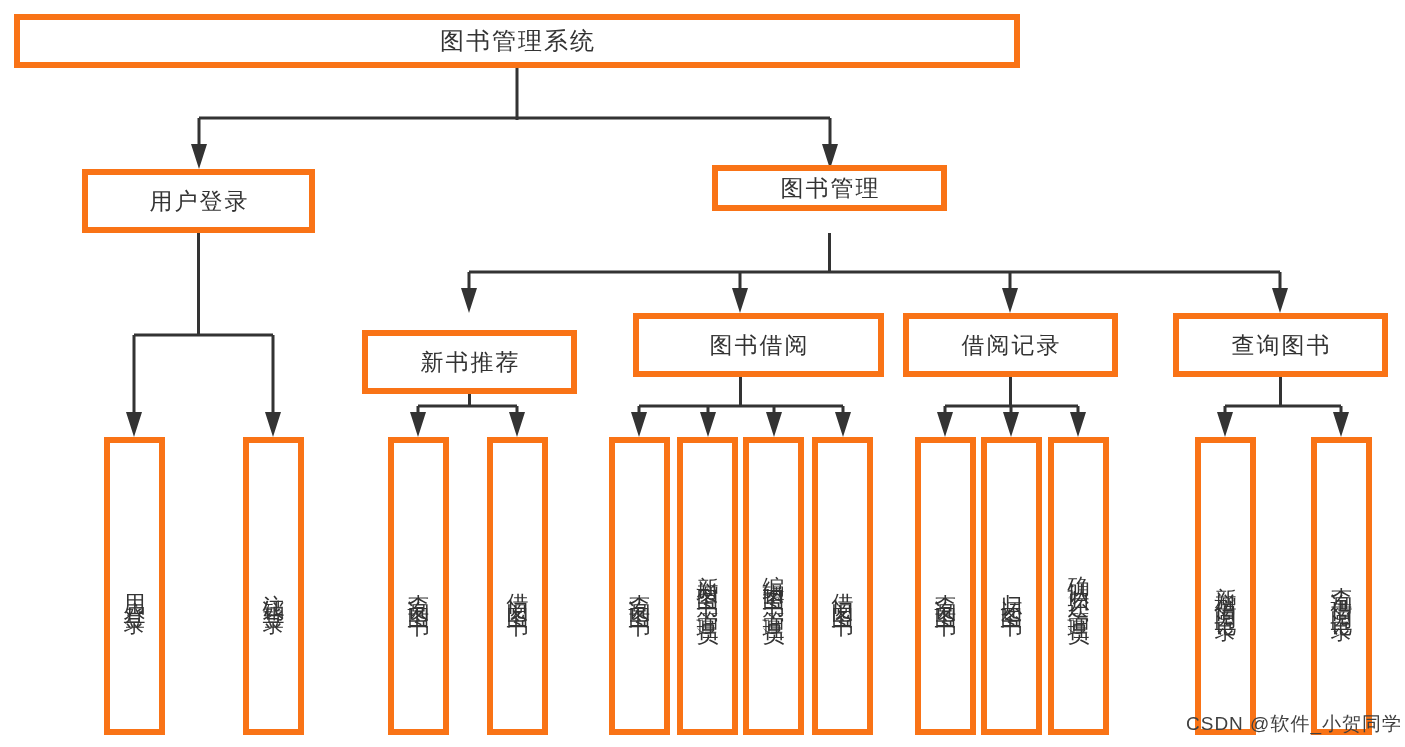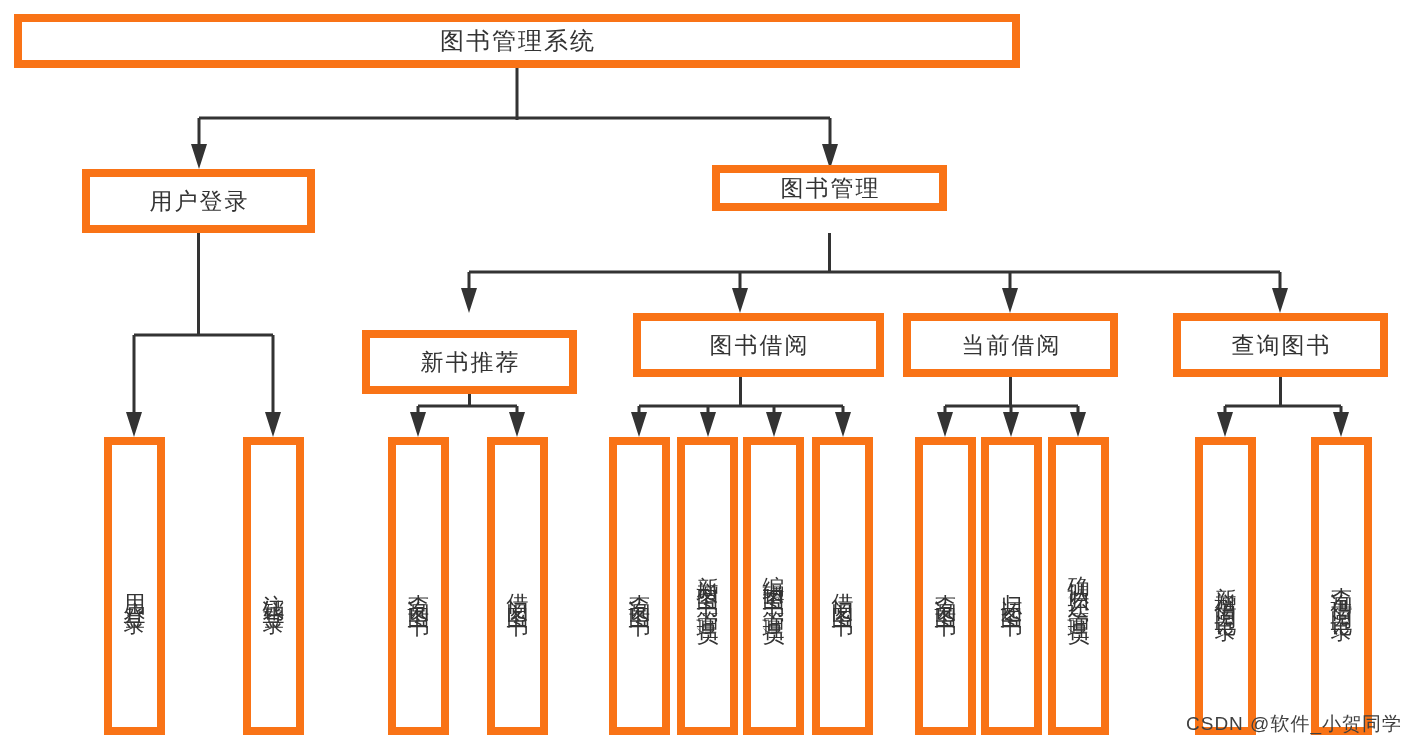--- a/index.html
+++ b/index.html
@@ -3,21 +3,21 @@
 <meta charset="utf-8">
 <style>
   html,body{margin:0;padding:0;background:#ffffff;}
   #canvas{
     position:relative;width:1405px;height:747px;background:#ffffff;overflow:hidden;
     font-family:"Liberation Sans",sans-serif;
   }
   #wires{position:absolute;left:0;top:0;width:1405px;height:747px;}
   .box{
     position:absolute;box-sizing:border-box;background:#ffffff;
-    border:8px solid #f97316;color:#333333;
+    border:6px solid #f97316;color:#333333;
     display:flex;align-items:center;justify-content:center;
     z-index:2;
   }
   .h{font-size:23px;letter-spacing:2px;padding-left:2px;font-weight:400;}
   .root{font-size:24px;}
   .v{
     writing-mode:vertical-rl;text-orientation:mixed;
     font-size:22px;letter-spacing:7px;padding-top:7px;
   }
   .watermark{
@@ -52,21 +52,21 @@
              M1217 412 L1233 412 L1225 437 Z  M1333 412 L1349 412 L1341 437 Z"></path>
   </svg>
 
   <div class="box h root" style="left:14px;top:14px;width:1006px;height:54px">图书管理系统</div>
 
   <div class="box h" style="left:82px;top:169px;width:233px;height:64px">用户登录</div>
   <div class="box h" style="left:712px;top:165px;width:235px;height:46px">图书管理</div>
 
   <div class="box h" style="left:362px;top:330px;width:215px;height:64px">新书推荐</div>
   <div class="box h" style="left:633px;top:313px;width:251px;height:64px">图书借阅</div>
-  <div class="box h" style="left:903px;top:313px;width:215px;height:64px">当前借阅</div>
+  <div class="box h" style="left:903px;top:313px;width:215px;height:64px">借阅记录</div>
   <div class="box h" style="left:1173px;top:313px;width:215px;height:64px">查询图书</div>
 
   <div class="box v" style="left:104px;top:437px;width:61px;height:298px">用户登录</div>
   <div class="box v" style="left:243px;top:437px;width:61px;height:298px">注销登录</div>
 
   <div class="box v" style="left:388px;top:437px;width:61px;height:298px">查询图书</div>
   <div class="box v" style="left:487px;top:437px;width:61px;height:298px">借阅图书</div>
 
   <div class="box v" style="left:609px;top:437px;width:61px;height:298px">查询图书</div>
   <div class="box v" style="left:677px;top:437px;width:61px;height:298px">新增图书（管理员）</div>

